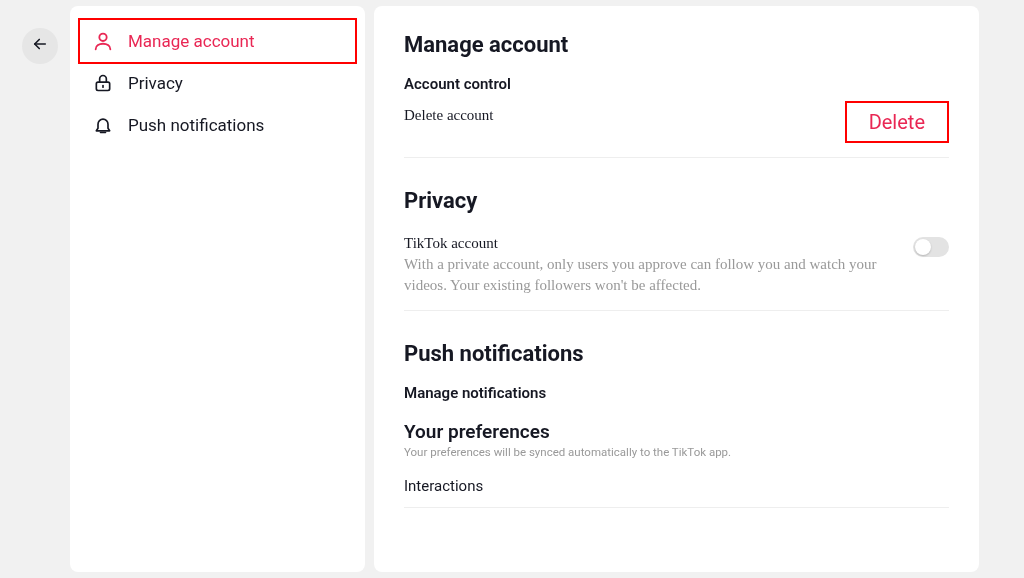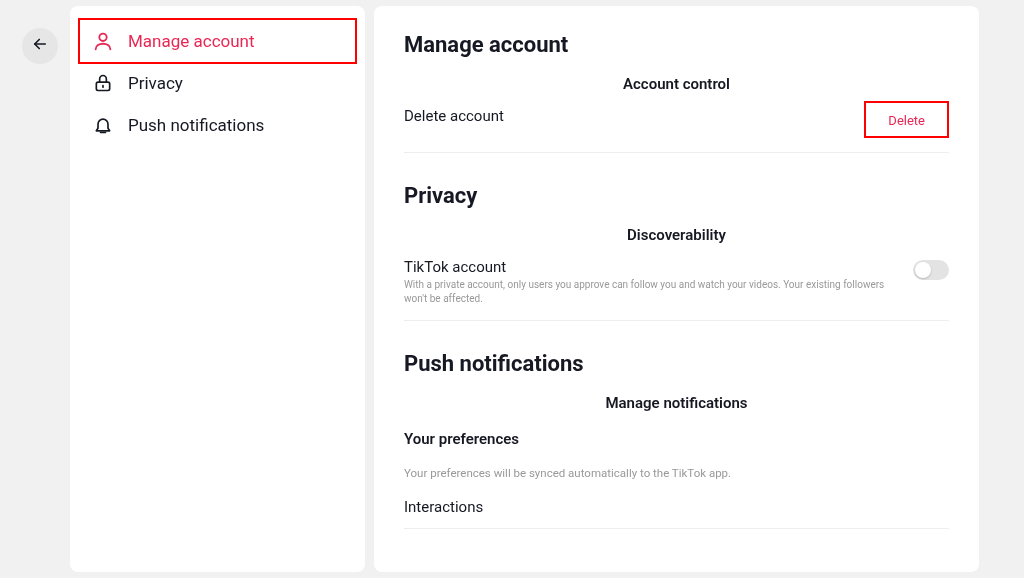--- a/index.html
+++ b/index.html
@@ -74,43 +74,42 @@
     font-weight: 700;
     color: #161823;
     margin-bottom: 18px;
   }
   .section-title.mt { margin-top: 30px; }
   .sub-title {
     font-size: 15px;
     font-weight: 600;
     color: #161823;
     margin-bottom: 10px;
-    text-align: center;
   }
   .row {
     display: flex;
     justify-content: space-between;
     align-items: flex-start;
     padding: 4px 0 14px 0;
     border-bottom: 1px solid #eee;
   }
-  .row .left { flex: 1; padding-right: 20px; }
+  .row .left { flex: 1; padding-right: 20px; font-family: Liberation Serif, serif; }
   .row-label {
     font-size: 15px;
     color: #161823;
   }
   .row-desc {
-    font-size: 10px;
+    font-size: 15px;
     color: #999;
     margin-top: 2px;
     line-height: 1.4;
   }
   .delete-link {
     color: #e92754;
-    font-size: 13px;
+    font-size: 20px;
     cursor: pointer;
     padding: 4px 12px;
   }
   .highlight-box-2 {
     border: 2px solid #f00;
     padding: 7px 10px;
     margin-top: -6px;
   }
   .toggle {
     width: 36px;
@@ -126,28 +125,28 @@
     top: 2px; left: 2px;
     width: 16px; height: 16px;
     background: #fff;
     border-radius: 50%;
     box-shadow: 0 1px 2px rgba(0,0,0,0.2);
   }
   .pref-block {
     margin-top: 18px;
   }
   .pref-title {
-    font-size: 15px;
+    font-size: 19px;
     font-weight: 600;
     color: #161823;
   }
   .pref-desc {
     font-size: 11.5px;
     color: #999;
-    margin-top: 18px;
+    margin-top: 2px;
   }
   .interaction-row {
     display: flex;
     justify-content: space-between;
     align-items: center;
     margin-top: 18px;
     padding-bottom: 12px;
     border-bottom: 1px solid #eee;
     cursor: pointer;
   }
@@ -206,21 +205,20 @@
   <div class="row">
     <div class="left">
       <div class="row-label">Delete account</div>
     </div>
     <div class="highlight-box-2">
       <span class="delete-link">Delete</span>
     </div>
   </div>
 
   <div class="section-title mt">Privacy</div>
-  <div class="sub-title">Discoverability</div>
   <div class="row">
     <div class="left">
       <div class="row-label">TikTok account</div>
       <div class="row-desc">With a private account, only users you approve can follow you and watch your videos. Your existing followers won't be affected.</div>
     </div>
     <div class="toggle">
       <div class="knob"></div>
     </div>
   </div>
 

